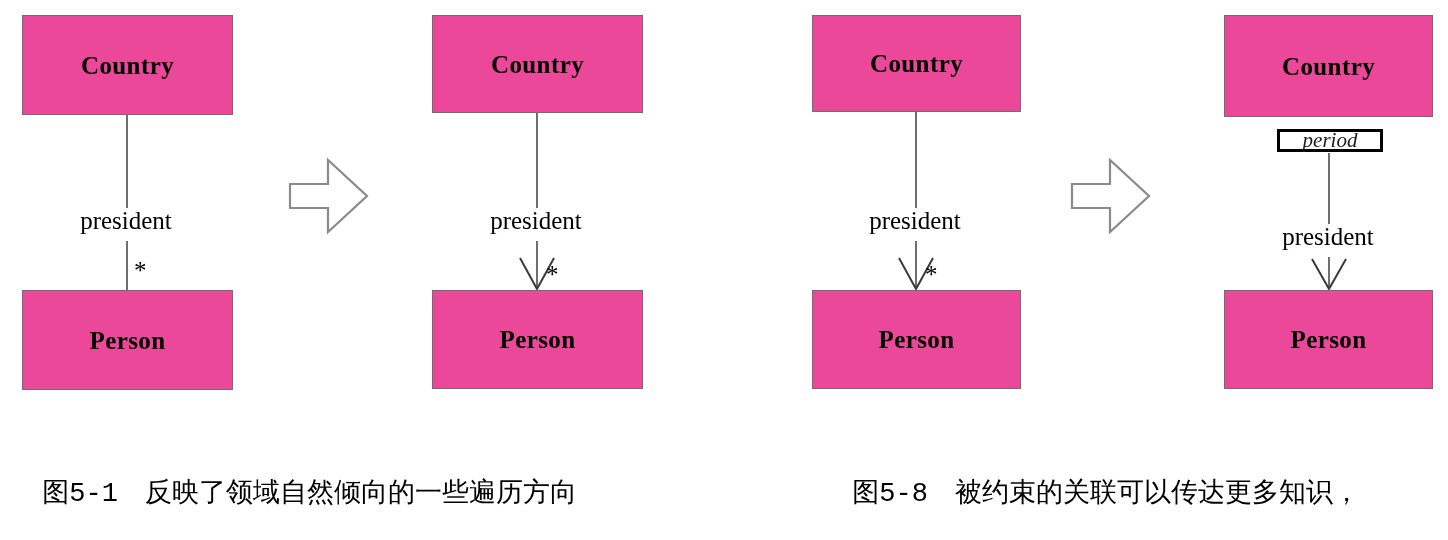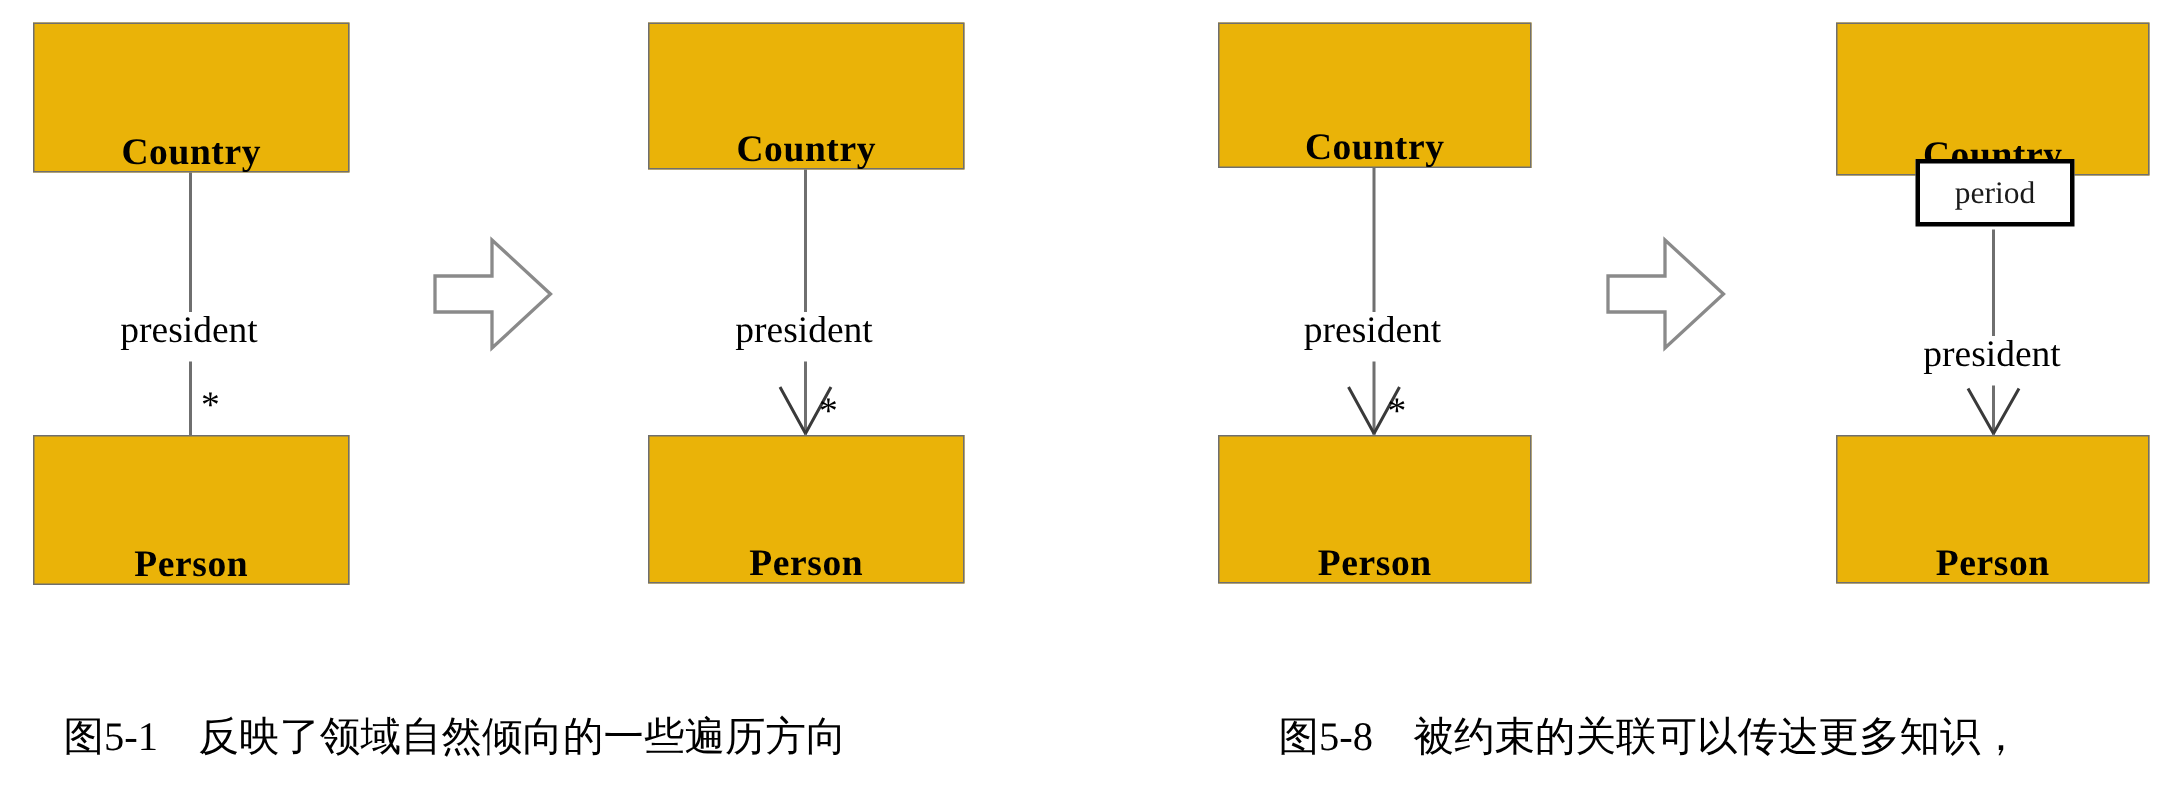--- a/index.html
+++ b/index.html
@@ -22,23 +22,23 @@
     top: 0;
     width: 1448px;
     height: 540px;
   }
 
   
   .uml-box {
     position: absolute;
     box-sizing: border-box;
     border: 1.5px solid #6f6f6f;
-    background: #eab308;
+    background: #ec4899;
     display: flex;
-    align-items: flex-end;
+    align-items: center;
     justify-content: center;
   }
   .uml-box .box-title {
     font-family: "Liberation Serif", "DejaVu Serif", serif;
     font-weight: bold;
     font-size: 25px;
     letter-spacing: 0.4px;
     color: #000000;
     line-height: 1;
     white-space: nowrap;
@@ -98,21 +98,21 @@
   .caption {
     position: absolute;
     font-family: "DejaVu Sans", "Liberation Sans", sans-serif;
     font-size: 27px;
     line-height: 41px;
     color: #000000;
     white-space: pre;
     font-weight: 500;
   }
   .caption .cap-num {
-    font-family: Liberation Serif, serif;
+    font-family: Liberation Mono, monospace;
   }
   .caption-line2 {
     position: absolute;
     font-family: "DejaVu Sans", "Liberation Sans", sans-serif;
     font-size: 27px;
     line-height: 41px;
     color: #000000;
     white-space: pre;
     font-weight: 500;
   }
@@ -183,21 +183,21 @@
   </div>
 
   <svg class="block-arrow" style="left:1070px; top:157px;" width="82" height="78" viewBox="0 0 82 78">
     <polygon points="2,27 40,27 40,3 79,39 40,75 40,51 2,51" fill="#ffffff" stroke="#8a8a8a" stroke-width="2.2" stroke-linejoin="miter"></polygon>
   </svg>
 
   <div class="uml-box" style="left:1224px; top:15px; width:209px; height:102px;">
     <span class="box-title">Country</span>
   </div>
 
-  <div class="qualifier-box" style="left:1277px; top:106px; width:106px; height:45px;">
+  <div class="qualifier-box" style="left:1277px; top:129px; width:106px; height:23px;font-style:italic;">
     <span class="qual-text">period</span>
   </div>
 
   <div class="connector" style="left:1328px; top:153px; height:71px;"></div>
 
   <div class="assoc-label" style="left:1228px; top:224px; width:200px;">president</div>
 
   <div class="connector" style="left:1328px; top:257px; height:33px;"></div>
 
   <svg class="arrowhead" style="left:1307px; top:256px;" width="44" height="37" viewBox="0 0 44 37">

